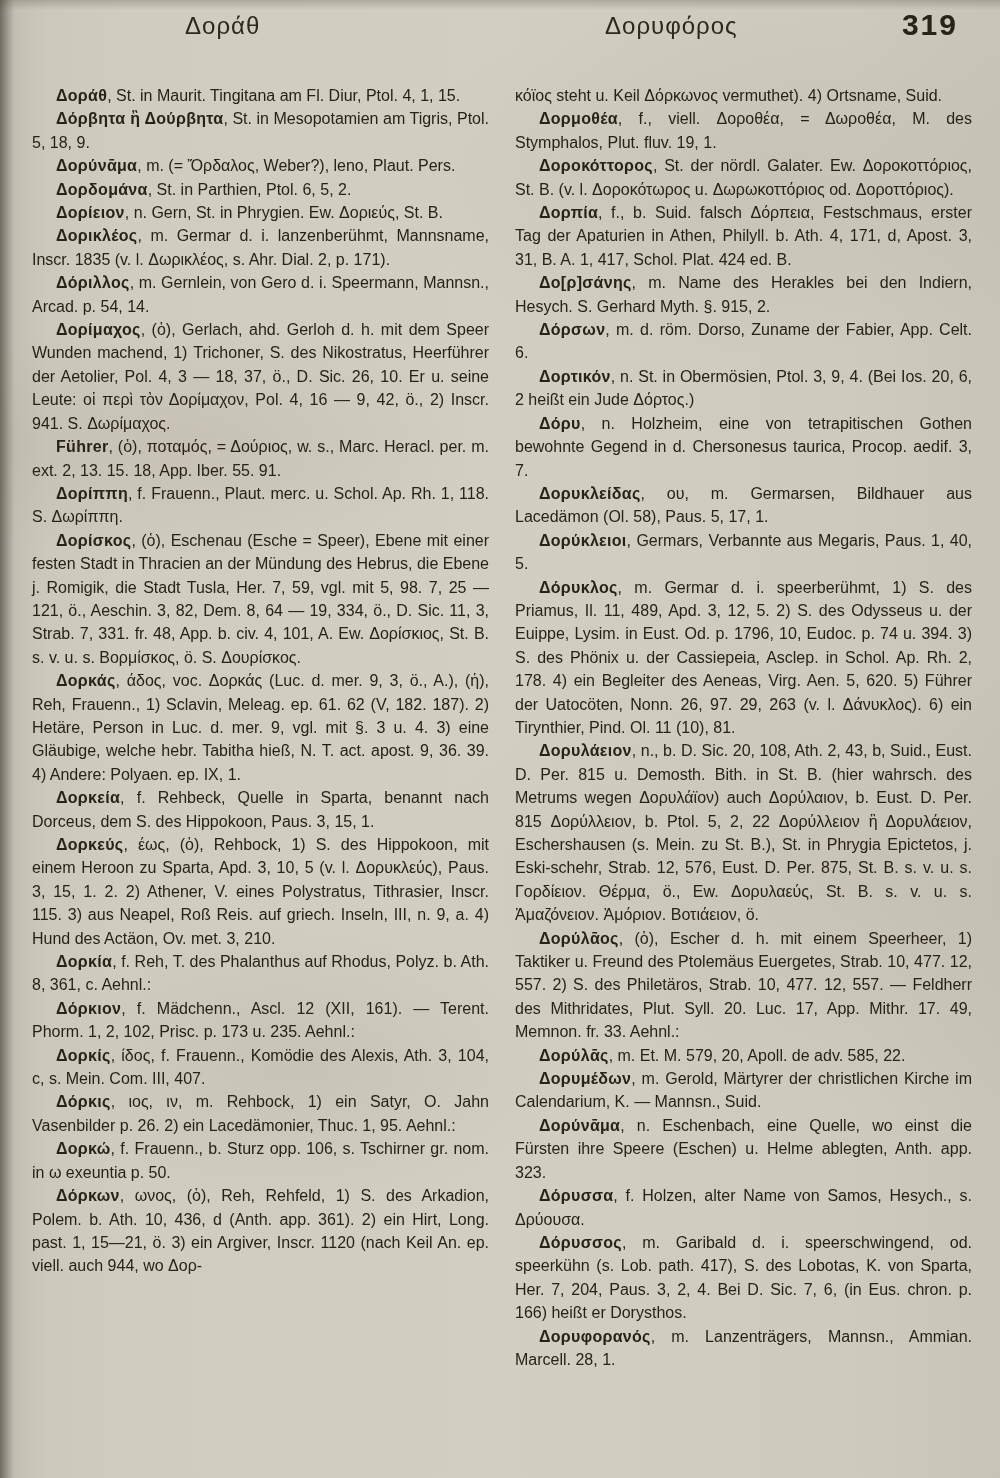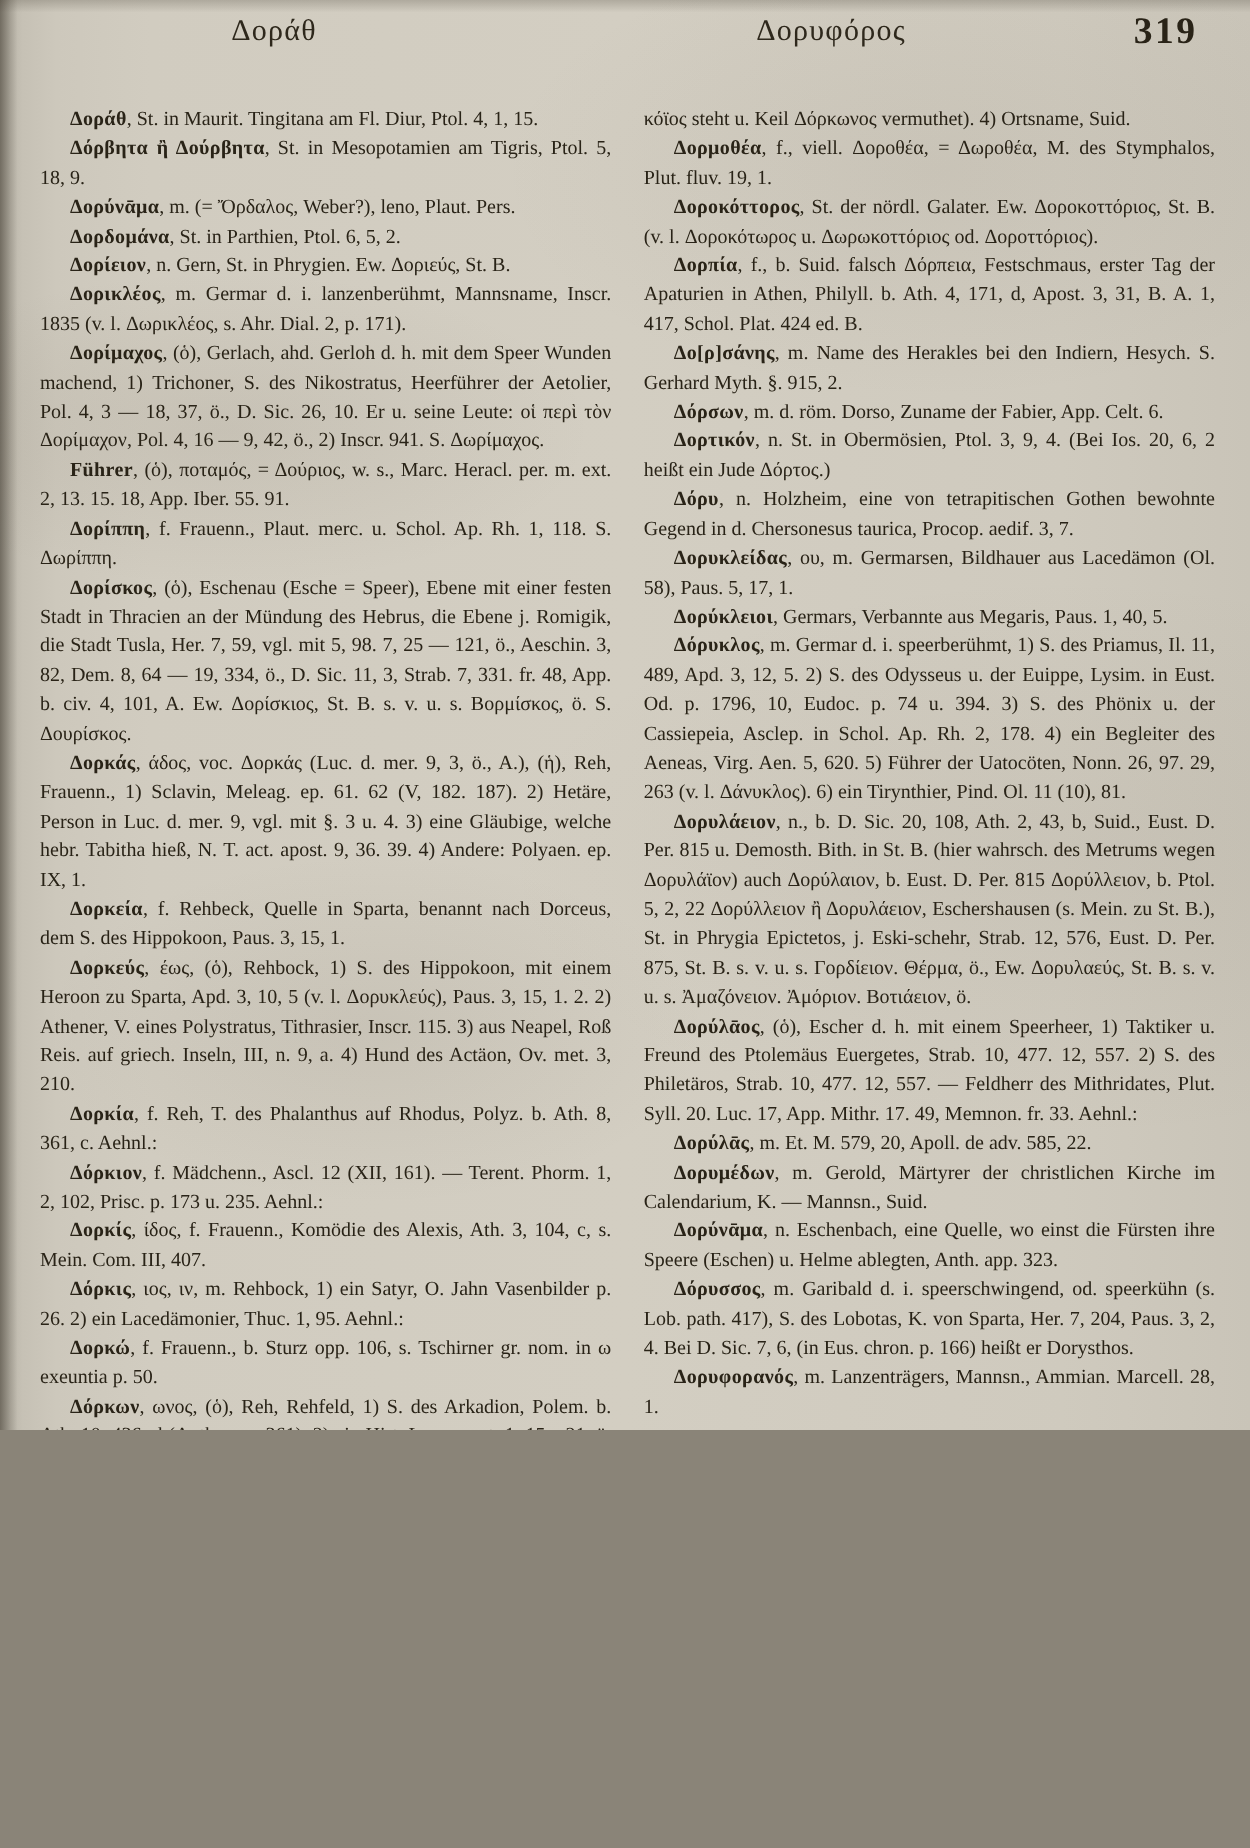--- a/index.html
+++ b/index.html
@@ -3,32 +3,32 @@
 <meta charset="utf-8">
 <style>
   html, body {
     margin: 0;
     padding: 0;
     background: #8a8478;
   }
   .sheet {
     position: relative;
     width: 1000px;
-    height: 1144px;
+    height: 1478px;
     margin: 0 auto;
     overflow: hidden;
     background:
       radial-gradient(ellipse 420px 180px at 18% 30%, rgba(105,95,80,0.10), transparent 70%),
       radial-gradient(ellipse 500px 260px at 75% 12%, rgba(110,100,85,0.08), transparent 70%),
       radial-gradient(ellipse 380px 200px at 30% 72%, rgba(100,92,78,0.09), transparent 70%),
       radial-gradient(ellipse 600px 300px at 85% 60%, rgba(115,105,88,0.07), transparent 75%),
       linear-gradient(90deg, #b4afa3 0px, #c6c1b5 18px, #cdc8bc 45px, #d1ccc0 120px, #d3cec2 50%, #cfcabe 85%, #c9c4b8 100%),
       #d1ccc0;
     color: #292317;
-    font-family: Liberation Serif, serif;
+    font-family: Liberation Sans, sans-serif;
   }
   .sheet::before {
     content: "";
     position: absolute;
     left: 0; top: 0; bottom: 0;
     width: 14px;
     background: linear-gradient(90deg, rgba(60,54,44,0.55), rgba(60,54,44,0.18) 60%, transparent);
     pointer-events: none;
   }
   .sheet::after {
@@ -97,20 +97,21 @@
   </div>
 
   <div class="columns">
     <div class="col" id="col-left">
         <p class="entry"><span class="headword">Δοράθ</span>, St. in Maurit. Tingitana am Fl. Diur, Ptol. 4, 1, 15.</p>
         <p class="entry"><span class="headword">Δόρβητα ἢ Δούρβητα</span>, St. in Mesopotamien am Tigris, Ptol. 5, 18, 9.</p>
         <p class="entry"><span class="headword">Δορύνᾱμα</span>, m. (= Ὄρδαλος, Weber?), leno, Plaut. Pers.</p>
         <p class="entry"><span class="headword">Δορδομάνα</span>, St. in Parthien, Ptol. 6, 5, 2.</p>
         <p class="entry"><span class="headword">Δορίειον</span>, n. Gern, St. in Phrygien. Ew. Δοριεύς, St. B.</p>
         <p class="entry"><span class="headword">Δορικλέος</span>, m. Germar d. i. lanzenberühmt, Mannsname, Inscr. 1835 (v. l. Δωρικλέος, s. Ahr. Dial. 2, p. 171).</p>
+        <p class="entry"><span class="headword">Δόριλλος</span>, m. Gernlein, von Gero d. i. Speermann, Mannsn., Arcad. p. 54, 14.</p>
         <p class="entry"><span class="headword">Δορίμαχος</span>, (ὁ), Gerlach, ahd. Gerloh d. h. mit dem Speer Wunden machend, 1) Trichoner, S. des Nikostratus, Heerführer der Aetolier, Pol. 4, 3 — 18, 37, ö., D. Sic. 26, 10. Er u. seine Leute: οἱ περὶ τὸν Δορίμαχον, Pol. 4, 16 — 9, 42, ö., 2) Inscr. 941. S. Δωρίμαχος.</p>
         <p class="entry"><span class="headword">Führer</span>, (ὁ), ποταμός, = Δούριος, w. s., Marc. Heracl. per. m. ext. 2, 13. 15. 18, App. Iber. 55. 91.</p>
         <p class="entry"><span class="headword">Δορίππη</span>, f. Frauenn., Plaut. merc. u. Schol. Ap. Rh. 1, 118. S. Δωρίππη.</p>
         <p class="entry"><span class="headword">Δορίσκος</span>, (ὁ), Eschenau (Esche = Speer), Ebene mit einer festen Stadt in Thracien an der Mündung des Hebrus, die Ebene j. Romigik, die Stadt Tusla, Her. 7, 59, vgl. mit 5, 98. 7, 25 — 121, ö., Aeschin. 3, 82, Dem. 8, 64 — 19, 334, ö., D. Sic. 11, 3, Strab. 7, 331. fr. 48, App. b. civ. 4, 101, A. Ew. Δορίσκιος, St. B. s. v. u. s. Βορμίσκος, ö. S. Δουρίσκος.</p>
         <p class="entry"><span class="headword">Δορκάς</span>, άδος, voc. Δορκάς (Luc. d. mer. 9, 3, ö., A.), (ἡ), Reh, Frauenn., 1) Sclavin, Meleag. ep. 61. 62 (V, 182. 187). 2) Hetäre, Person in Luc. d. mer. 9, vgl. mit §. 3 u. 4. 3) eine Gläubige, welche hebr. Tabitha hieß, N. T. act. apost. 9, 36. 39. 4) Andere: Polyaen. ep. IX, 1.</p>
         <p class="entry"><span class="headword">Δορκεία</span>, f. Rehbeck, Quelle in Sparta, benannt nach Dorceus, dem S. des Hippokoon, Paus. 3, 15, 1.</p>
         <p class="entry"><span class="headword">Δορκεύς</span>, έως, (ὁ), Rehbock, 1) S. des Hippokoon, mit einem Heroon zu Sparta, Apd. 3, 10, 5 (v. l. Δορυκλεύς), Paus. 3, 15, 1. 2. 2) Athener, V. eines Polystratus, Tithrasier, Inscr. 115. 3) aus Neapel, Roß Reis. auf griech. Inseln, III, n. 9, a. 4) Hund des Actäon, Ov. met. 3, 210.</p>
         <p class="entry"><span class="headword">Δορκία</span>, f. Reh, T. des Phalanthus auf Rhodus, Polyz. b. Ath. 8, 361, c. Aehnl.:</p>
         <p class="entry"><span class="headword">Δόρκιον</span>, f. Mädchenn., Ascl. 12 (XII, 161). — Terent. Phorm. 1, 2, 102, Prisc. p. 173 u. 235. Aehnl.:</p>
         <p class="entry"><span class="headword">Δορκίς</span>, ίδος, f. Frauenn., Komödie des Alexis, Ath. 3, 104, c, s. Mein. Com. III, 407.</p>
@@ -128,18 +129,19 @@
         <p class="entry"><span class="headword">Δορτικόν</span>, n. St. in Obermösien, Ptol. 3, 9, 4. (Bei Ios. 20, 6, 2 heißt ein Jude Δόρτος.)</p>
         <p class="entry"><span class="headword">Δόρυ</span>, n. Holzheim, eine von tetrapitischen Gothen bewohnte Gegend in d. Chersonesus taurica, Procop. aedif. 3, 7.</p>
         <p class="entry"><span class="headword">Δορυκλείδας</span>, ου, m. Germarsen, Bildhauer aus Lacedämon (Ol. 58), Paus. 5, 17, 1.</p>
         <p class="entry"><span class="headword">Δορύκλειοι</span>, Germars, Verbannte aus Megaris, Paus. 1, 40, 5.</p>
         <p class="entry"><span class="headword">Δόρυκλος</span>, m. Germar d. i. speerberühmt, 1) S. des Priamus, Il. 11, 489, Apd. 3, 12, 5. 2) S. des Odysseus u. der Euippe, Lysim. in Eust. Od. p. 1796, 10, Eudoc. p. 74 u. 394. 3) S. des Phönix u. der Cassiepeia, Asclep. in Schol. Ap. Rh. 2, 178. 4) ein Begleiter des Aeneas, Virg. Aen. 5, 620. 5) Führer der Uatocöten, Nonn. 26, 97. 29, 263 (v. l. Δάνυκλος). 6) ein Tirynthier, Pind. Ol. 11 (10), 81.</p>
         <p class="entry"><span class="headword">Δορυλάειον</span>, n., b. D. Sic. 20, 108, Ath. 2, 43, b, Suid., Eust. D. Per. 815 u. Demosth. Bith. in St. B. (hier wahrsch. des Metrums wegen Δορυλάϊον) auch Δορύλαιον, b. Eust. D. Per. 815 Δορύλλειον, b. Ptol. 5, 2, 22 Δορύλλειον ἢ Δορυλάειον, Eschershausen (s. Mein. zu St. B.), St. in Phrygia Epictetos, j. Eski-schehr, Strab. 12, 576, Eust. D. Per. 875, St. B. s. v. u. s. Γορδίειον. Θέρμα, ö., Ew. Δορυλαεύς, St. B. s. v. u. s. Ἀμαζόνειον. Ἀμόριον. Βοτιάειον, ö.</p>
         <p class="entry"><span class="headword">Δορύλᾱος</span>, (ὁ), Escher d. h. mit einem Speerheer, 1) Taktiker u. Freund des Ptolemäus Euergetes, Strab. 10, 477. 12, 557. 2) S. des Philetäros, Strab. 10, 477. 12, 557. — Feldherr des Mithridates, Plut. Syll. 20. Luc. 17, App. Mithr. 17. 49, Memnon. fr. 33. Aehnl.:</p>
         <p class="entry"><span class="headword">Δορύλᾱς</span>, m. Et. M. 579, 20, Apoll. de adv. 585, 22.</p>
         <p class="entry"><span class="headword">Δορυμέδων</span>, m. Gerold, Märtyrer der christlichen Kirche im Calendarium, K. — Mannsn., Suid.</p>
         <p class="entry"><span class="headword">Δορύνᾱμα</span>, n. Eschenbach, eine Quelle, wo einst die Fürsten ihre Speere (Eschen) u. Helme ablegten, Anth. app. 323.</p>
+        <p class="entry"><span class="headword">Δόρυσσα</span>, f. Holzen, alter Name von Samos, Hesych., s. Δρύουσα.</p>
         <p class="entry"><span class="headword">Δόρυσσος</span>, m. Garibald d. i. speerschwingend, od. speerkühn (s. Lob. path. 417), S. des Lobotas, K. von Sparta, Her. 7, 204, Paus. 3, 2, 4. Bei D. Sic. 7, 6, (in Eus. chron. p. 166) heißt er Dorysthos.</p>
         <p class="entry"><span class="headword">Δορυφορανός</span>, m. Lanzenträgers, Mannsn., Ammian. Marcell. 28, 1.</p>
       </div>
   </div>
 
 </div>
 
 </body></html>

